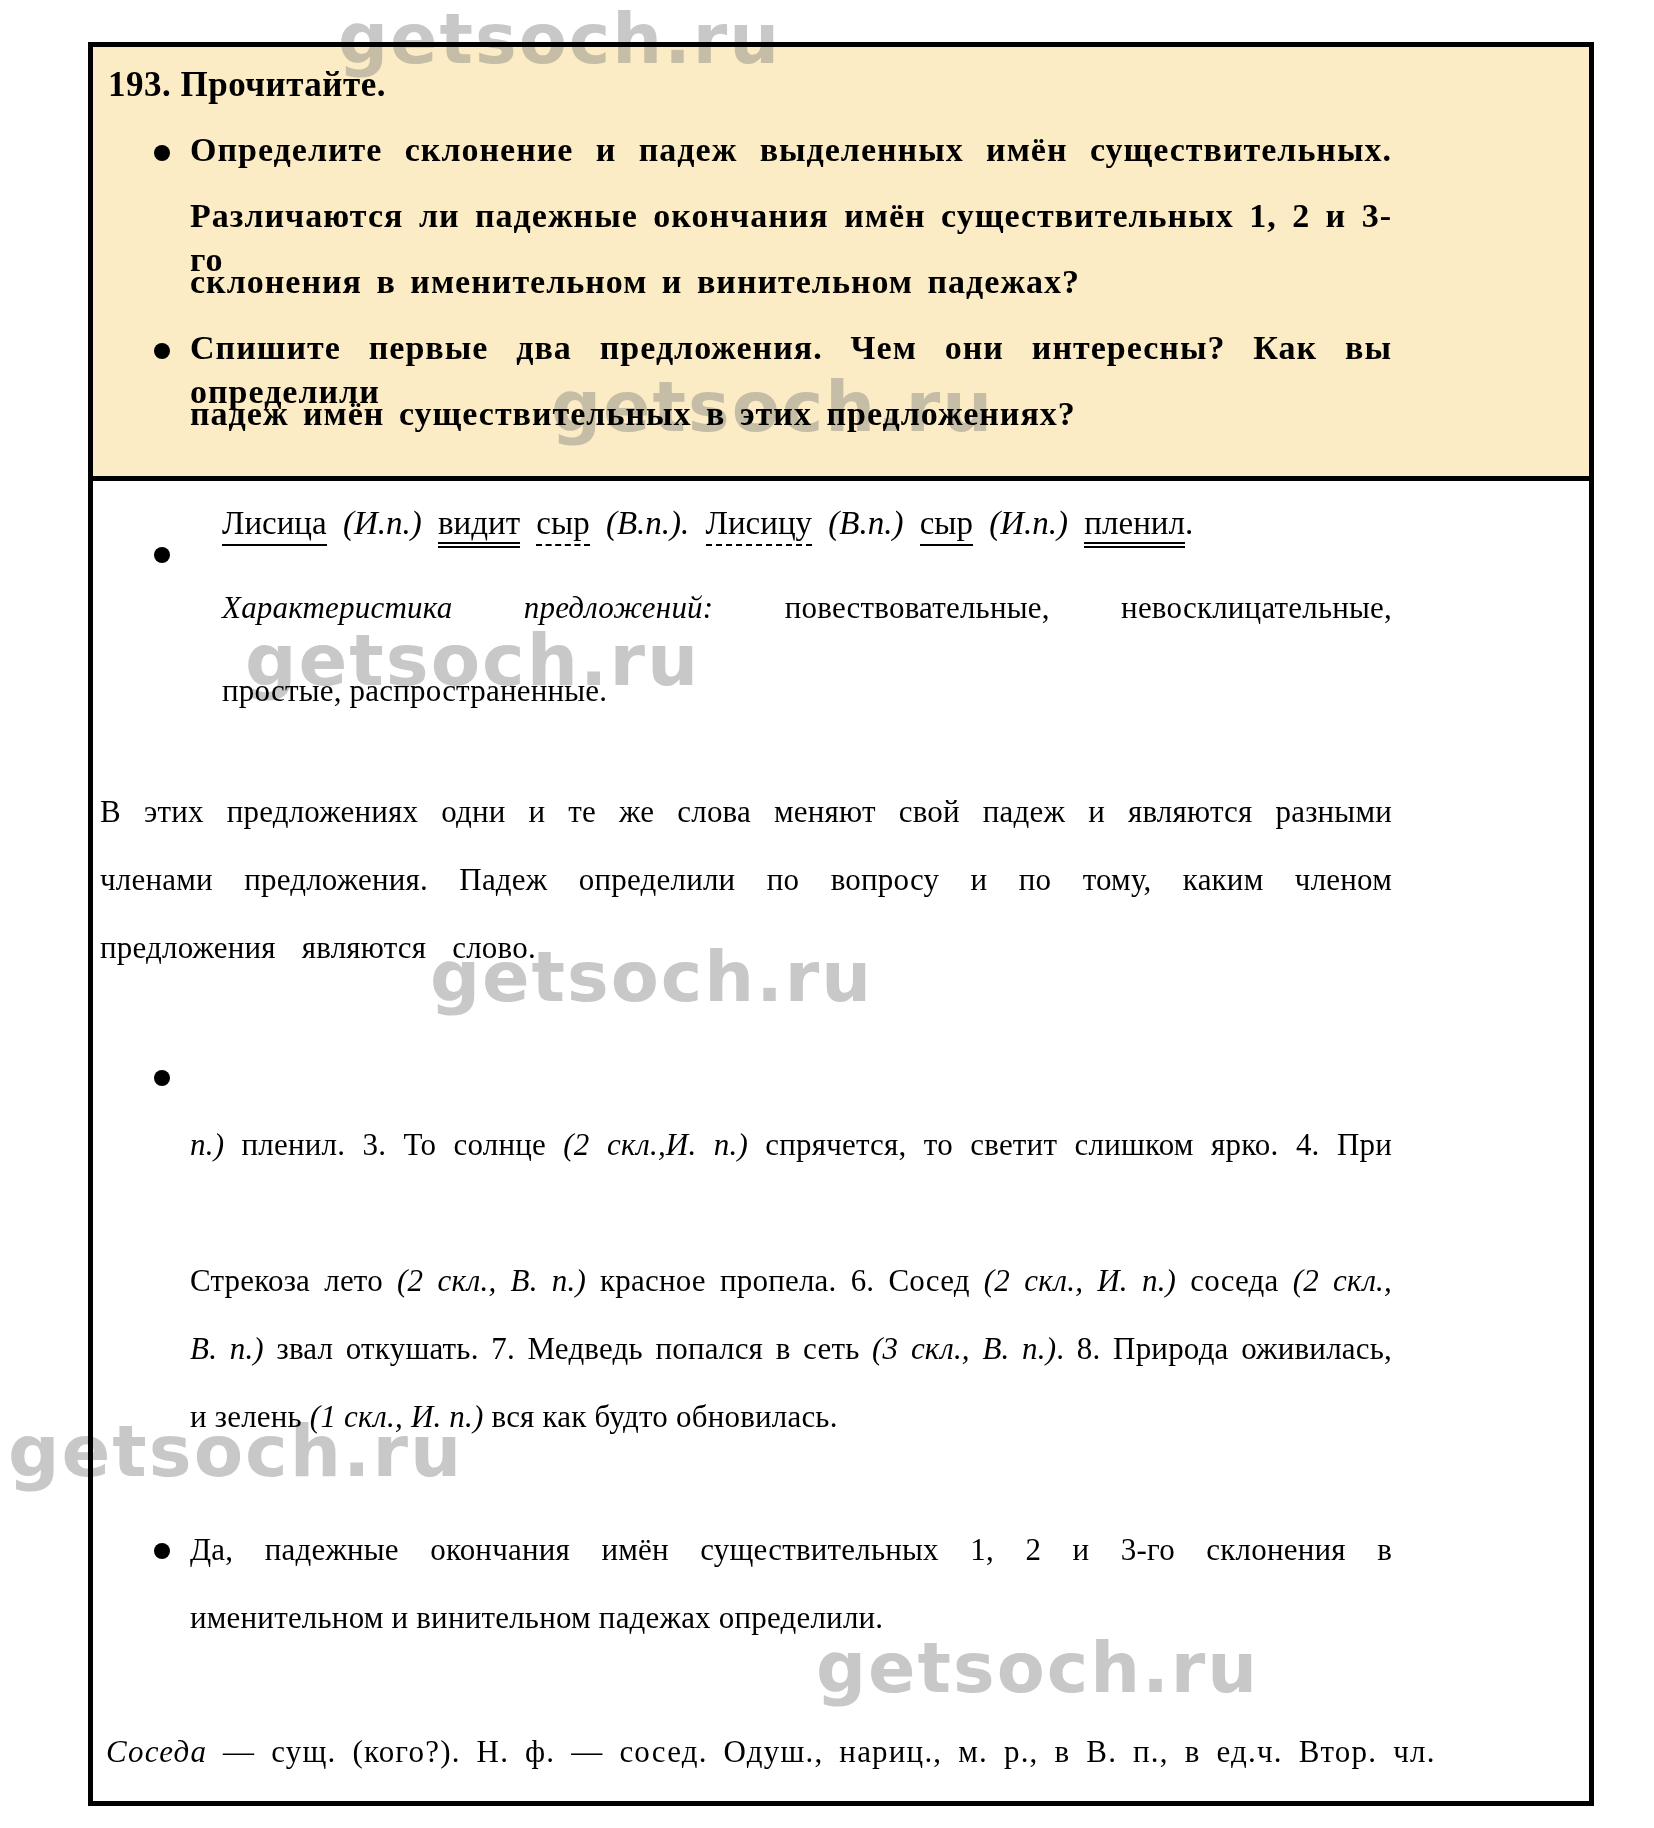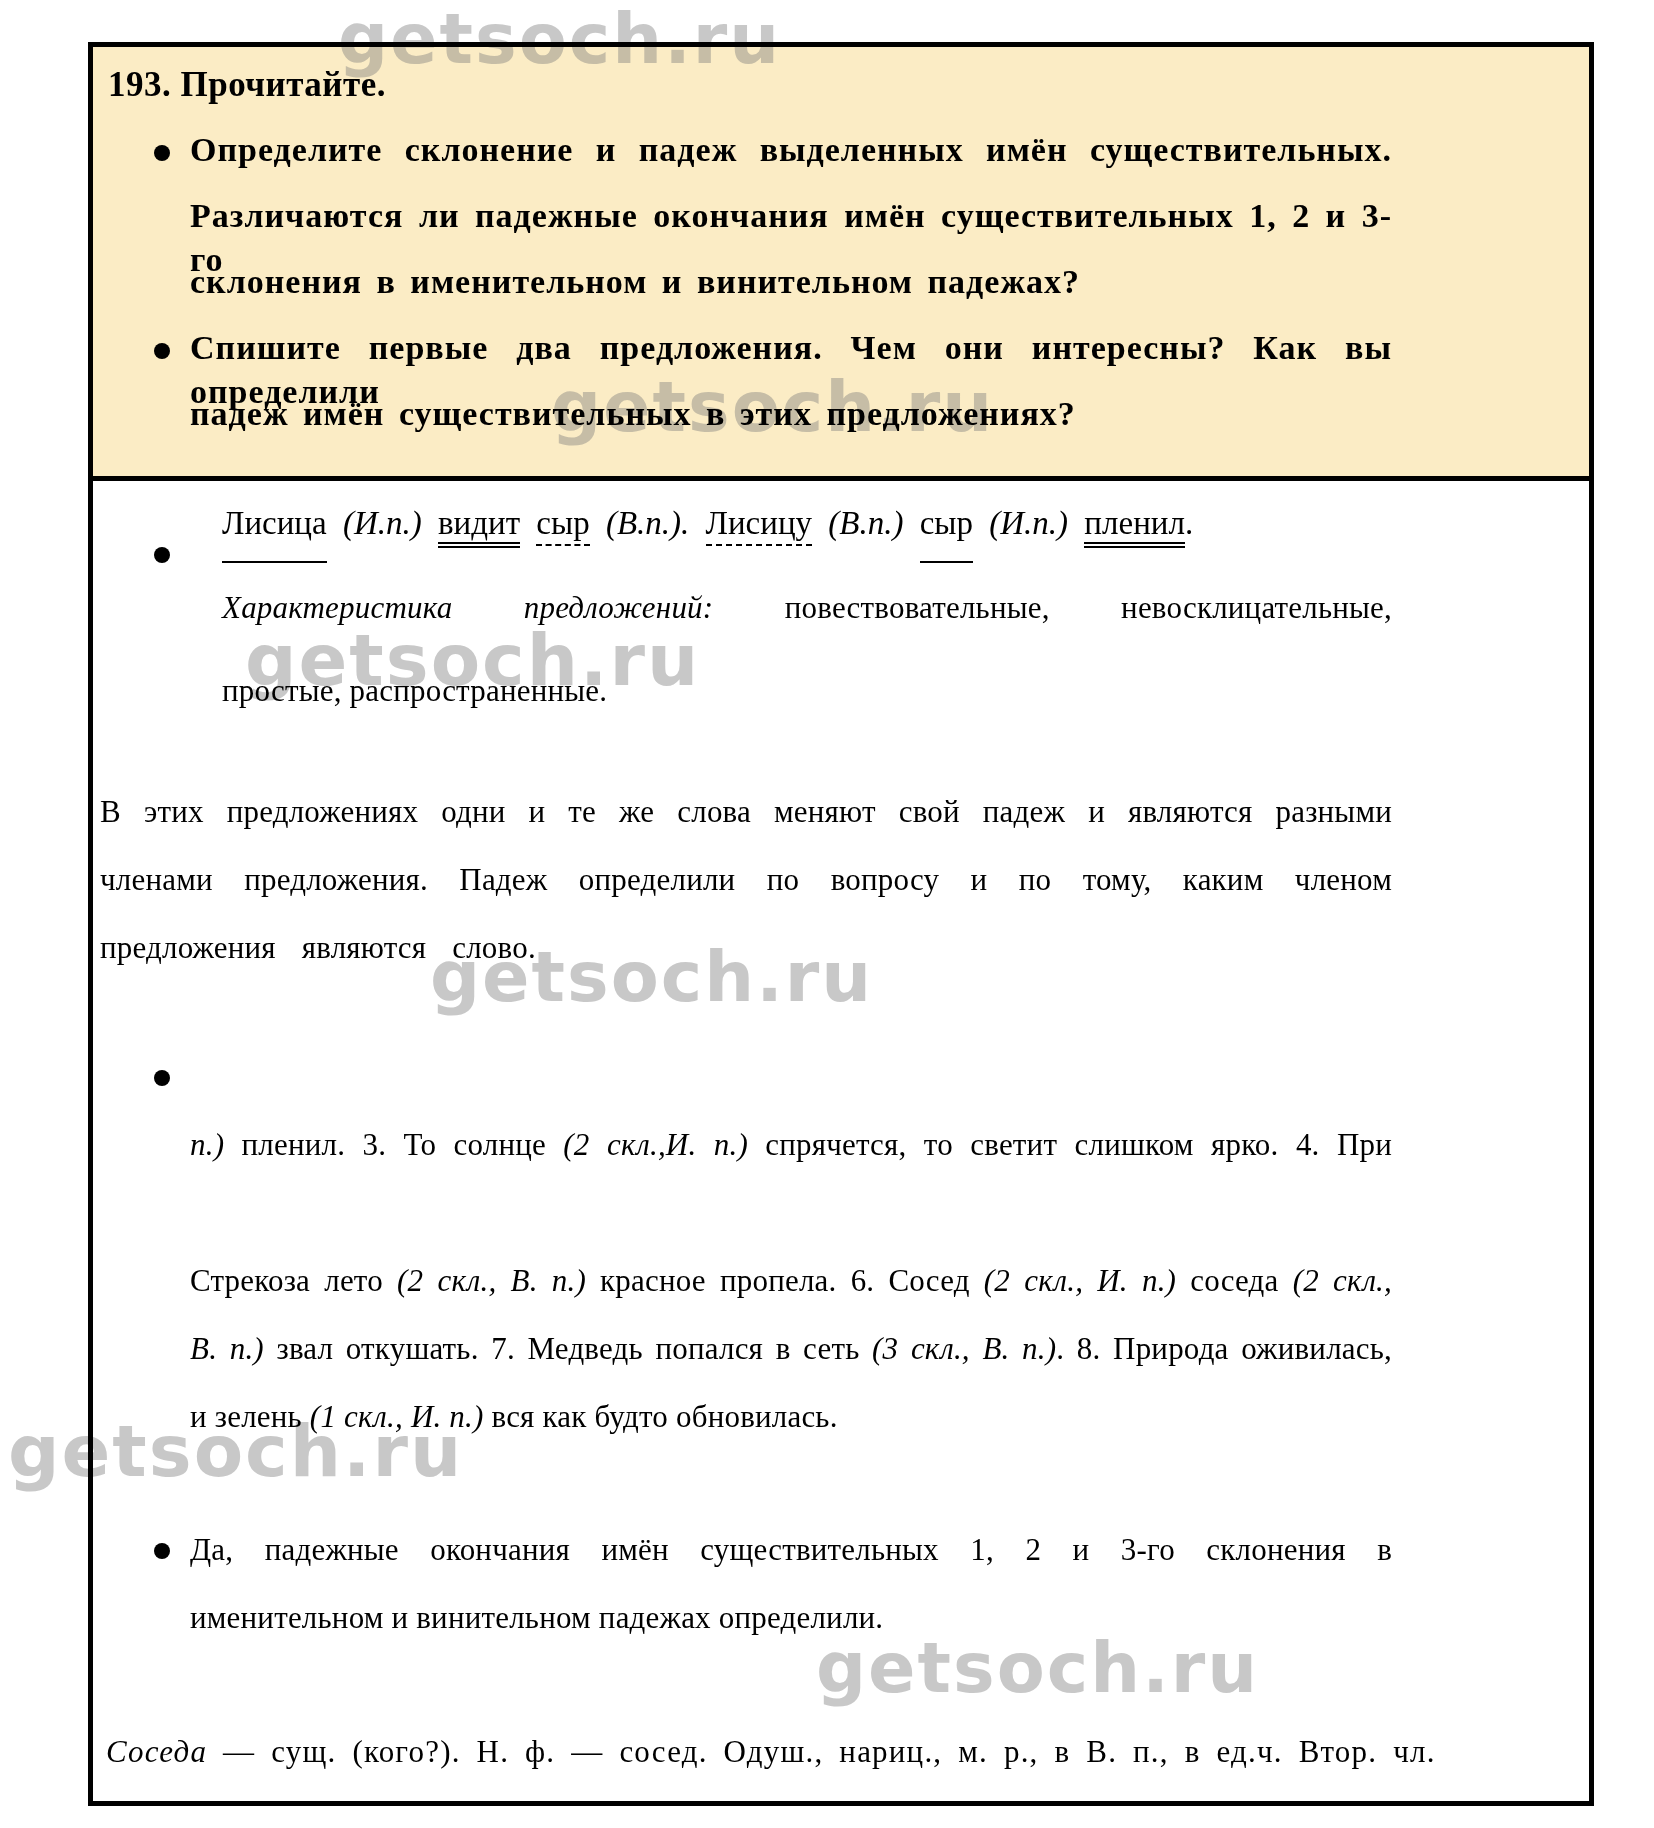--- a/index.html
+++ b/index.html
@@ -19,21 +19,21 @@
   .title-t{font-weight:bold;font-size:35px;letter-spacing:0.5px;}
   .task-t{font-weight:bold;font-size:34px;letter-spacing:1px;word-spacing:5px;}
   .body-t{font-size:31px;letter-spacing:0.2px;}
   .u-line{font-size:33px;word-spacing:8px;}
   .wide-ws{word-spacing:18px;}
   .morph-t{font-size:31px;letter-spacing:1.2px;word-spacing:7px;}
   .dot{position:absolute;z-index:3;width:16px;height:16px;background:#000;border-radius:50%;}
   
   .seg-n{font-style:normal;}
   .seg-i{font-style:italic;}
-  .seg-us{border-bottom:2px solid #000;padding-bottom:20px;}
+  .seg-us{border-bottom:2px solid #000;padding-bottom:3px;}
   .seg-ud{border-bottom:2px dashed #000;padding-bottom:3px;}
   .seg-uw{border-bottom:6px double #000;padding-bottom:1px;}
 </style>
 </head>
 <body>
 
 <div class="page">
 
   <div class="cream"></div>
 

